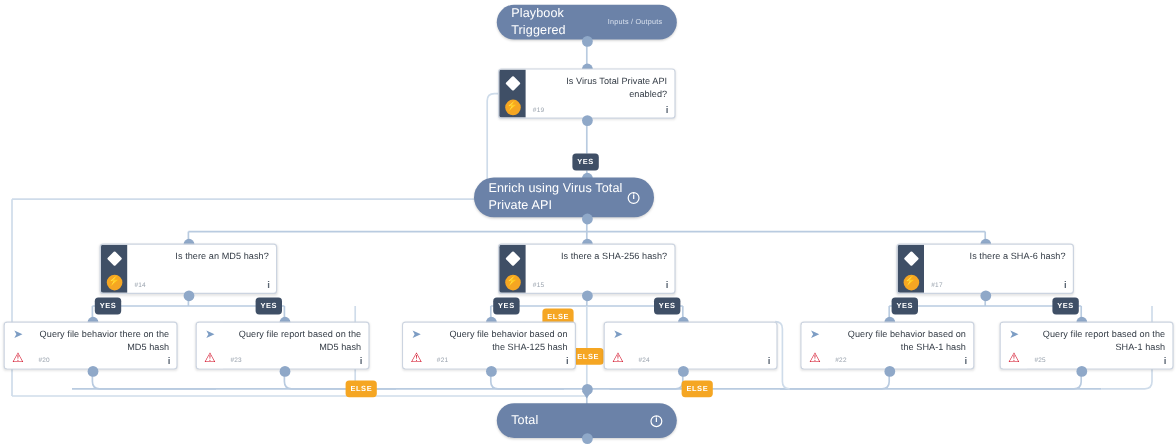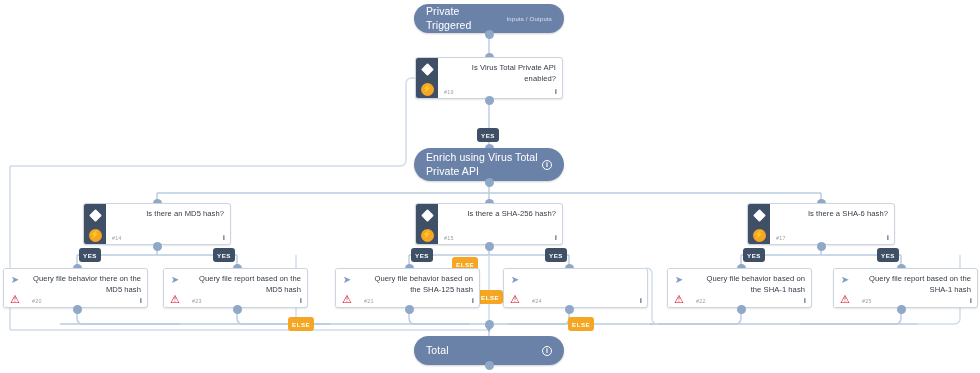--- a/index.html
+++ b/index.html
@@ -154,21 +154,21 @@
       <path d="M489,255 L489,324" stroke="#cfdcea"></path>
 
       <path d="M646,268 Q652,268 652,274 L652,318 Q652,324 658,324" stroke="#cfdcea"></path>
       <path d="M960,255 L960,318 Q960,324 954,324 L918,324" stroke="#cfdcea"></path>
     </g>
 
     <path d="M489,332 L485,326 L493,326 Z" fill="#8fa8c8" stroke="none"></path>
   </svg>
 
   <div class="pill" style="left:414px; top:4px; width:150px; height:29px;">
-    <span class="pill-label">Private Triggered</span>
+    <span class="pill-label">Playbook Triggered</span>
     <span class="pill-right">
       <span class="io-text">Inputs / Outputs</span>
     </span>
   </div>
   <div class="port" style="left:485px; top:30px;"></div>
 
   <div class="port" style="left:485px; top:53px;"></div>
   <div class="card" style="left:415px; top:57px; width:148px; height:42px;">
     <div class="card-gutter cond">
       <div class="gutter-top">
@@ -184,21 +184,21 @@
       <div class="card-info">i</div>
     </div>
   </div>
   <div class="port" style="left:485px; top:96px;"></div>
 
   <div class="badge yes" style="left:477px; top:128px;">
     <span>YES</span>
   </div>
 
   <div class="port" style="left:485px; top:144px;"></div>
-  <div class="pill" style="left:414px; top:148px; width:150px; height:33px;">
+  <div class="pill" style="left:395px; top:148px; width:150px; height:33px;">
     <span class="pill-label">Enrich using Virus Total Private API</span>
     <span class="pill-right">
       <span class="info-circle">i</span>
     </span>
   </div>
   <div class="port" style="left:485px; top:178px;"></div>
 
   <div class="port" style="left:153px; top:199px;"></div>
   <div class="card" style="left:83px; top:203px; width:148px; height:42px;">
     <div class="card-gutter cond">

